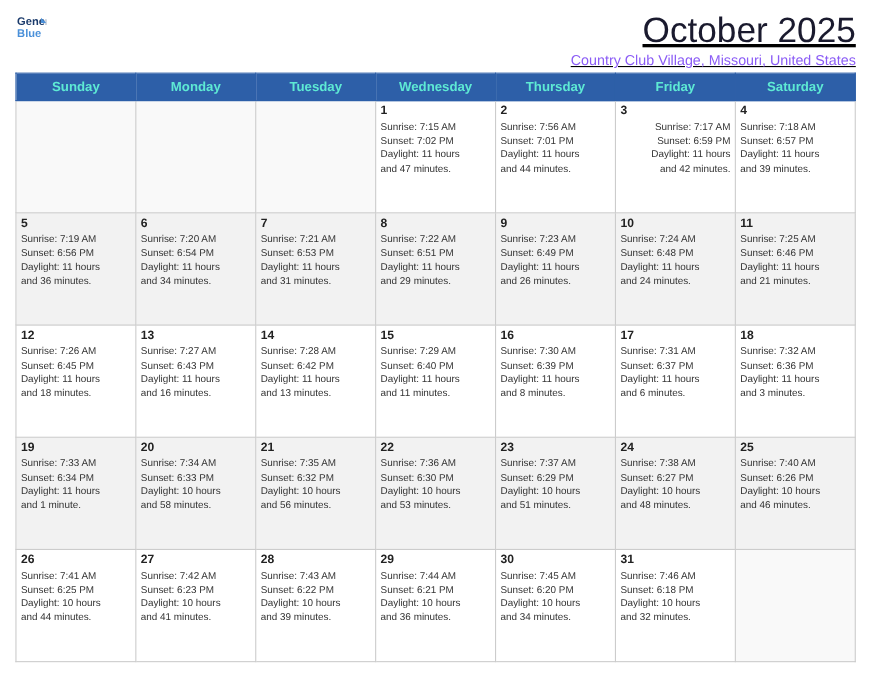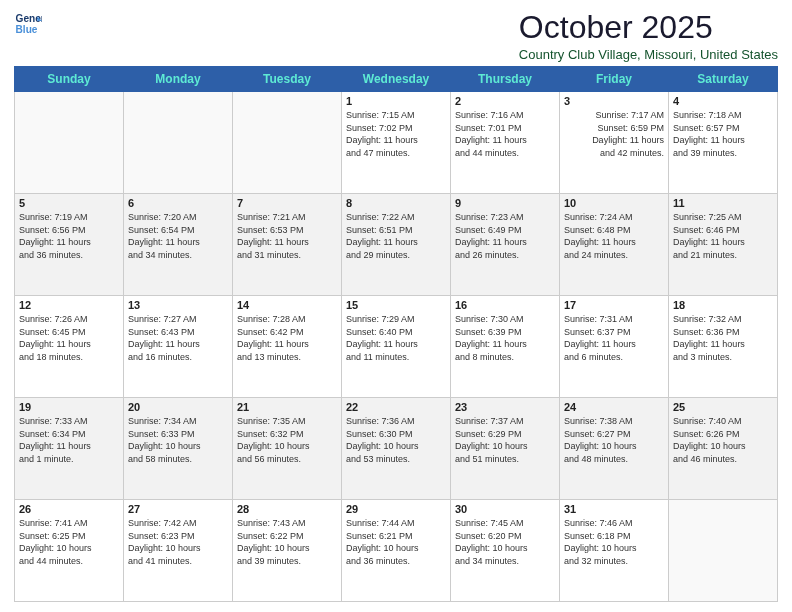--- a/index.html
+++ b/index.html
@@ -27,31 +27,32 @@
     .logo {
       display: flex;
       align-items: center;
       gap: 4px;
     }
     .logo-icon {
       width: 28px;
       height: 28px;
     }
     .title-block {
-      text-align: left;
+      text-align: right;
+      text-decoration: underline;
     }
     .month-title {
       font-size: 32px;
       font-weight: normal;
       color: #1a1a2e;
       line-height: 1.1;
     }
     .subtitle {
       font-size: 13px;
-      color: #14532d;
+      color: #8b5cf6;
       margin-top: 2px;
     }
     .calendar {
       flex: 1;
       border: 1px solid #ccc;
       border-collapse: collapse;
       width: 100%;
       table-layout: fixed;
     }
     .calendar th {
@@ -127,21 +128,21 @@
           <td class="empty"></td>
           <td>
             <span class="day-num">1</span>
             <div class="day-info" style="white-space: pre-line;">Sunrise: 7:15 AM
 Sunset: 7:02 PM
 Daylight: 11 hours
 and 47 minutes.</div>
           </td>
           <td>
             <span class="day-num">2</span>
-            <div class="day-info" style="white-space: pre-line;">Sunrise: 7:16 AM
+            <div class="day-info" style="white-space: pre-line;">Sunrise: 7:56 AM
 Sunset: 7:01 PM
 Daylight: 11 hours
 and 44 minutes.</div>
           </td>
           <td>
             <span class="day-num">3</span>
             <div class="day-info" style="white-space: pre-line; text-align: right;">Sunrise: 7:17 AM
 Sunset: 6:59 PM
 Daylight: 11 hours
 and 42 minutes.</div>

